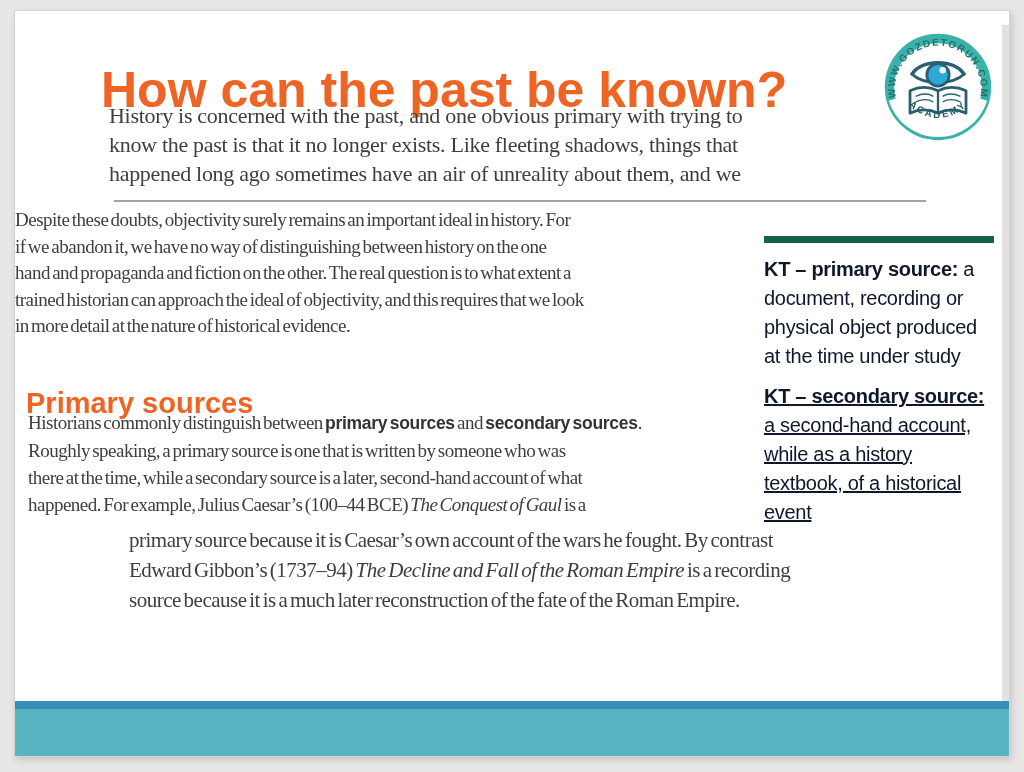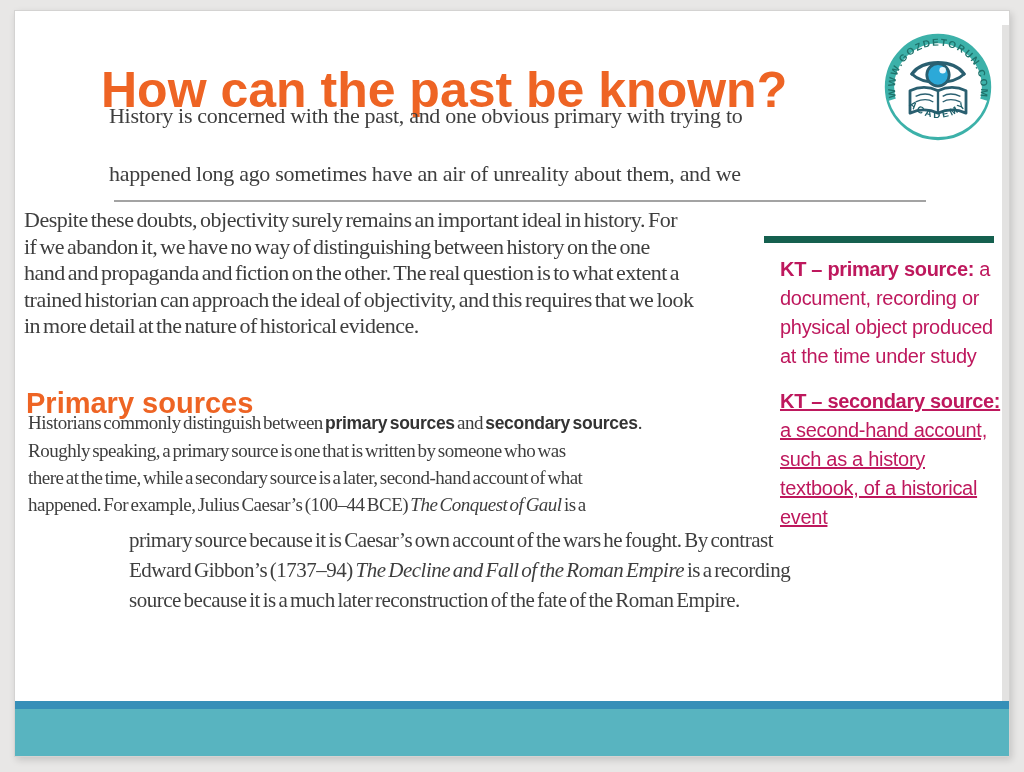--- a/index.html
+++ b/index.html
@@ -27,22 +27,22 @@
     white-space:nowrap;margin:0;
   }
   .intro{
     left:94px;top:90px;
     font-size:22px;line-height:29px;letter-spacing:-0.3px;
   }
   .divider{
     left:99px;top:189px;width:812px;height:2px;background:#a3a3a3;
   }
   .objectivity{
-    left:9px;top:196px;
-    font-size:22px;line-height:26.5px;letter-spacing:-0.5px;word-spacing:-2px;
+    left:0;top:196px;
+    font-size:19px;line-height:26.5px;letter-spacing:-0.5px;word-spacing:-2px;
   }
   .subhead{
     left:11px;top:354px;
     font-size:29px;font-weight:bold;color:#ee6424;line-height:1;white-space:nowrap;
   }
   .sources{
     left:13px;top:398px;
     font-size:19px;line-height:27px;letter-spacing:-0.5px;word-spacing:-2px;
   }
   .sources .b{
@@ -50,48 +50,48 @@
     font-size:17.5px;letter-spacing:-0.3px;color:#333;
   }
   .caesar{
     left:114px;top:514px;
     font-size:21px;line-height:30px;letter-spacing:-0.5px;word-spacing:-2px;
   }
   .i{font-style:italic;}
   .kt-panel{left:749px;top:225px;width:236px;}
   .kt-bar{height:7px;width:230px;background:#15604f;}
   .kt{
-    margin:16px;color:#be185d;font-size:20px;line-height:29px;
+    margin:0;color:#0f172a;font-size:20px;line-height:29px;
     letter-spacing:-0.3px;white-space:nowrap;
   }
   .kt .b{font-weight:bold;}
   .kt-first{margin-top:12px;}
   .kt-second{margin-top:11px;text-decoration:underline;}
   .scan-edge{left:987px;top:14px;width:7px;height:676px;background:#e3e2e1;}
   .bar-blue{left:0;top:690px;width:994px;height:8px;background:#368fb8;}
   .bar-teal{left:0;top:698px;width:994px;height:47px;background:#58b4c0;}
   .logo{left:867px;top:20px;}
 </style>
 </head>
 <body>
 
 <div class="slide">
 
   <h1 class="abs title">How can the past be known?</h1>
 
-  <p class="abs serif intro"><span>History is concerned with the past, and one obvious primary with trying to</span><br><br><span>happened long ago sometimes have an air of unreality about them, and we</span></p>
+  <p class="abs serif intro"><span>History is concerned with the past, and one obvious primary with trying to</span><br><span>know the past is that it no longer exists. Like fleeting shadows, things that</span><br><span>happened long ago sometimes have an air of unreality about them, and we</span></p>
 
   <div class="abs divider"></div>
 
   <p class="abs serif objectivity"><span>Despite these doubts, objectivity surely remains an important ideal in history. For</span><br><span>if we abandon it, we have no way of distinguishing between history on the one</span><br><span>hand and propaganda and fiction on the other. The real question is to what extent a</span><br><span>trained historian can approach the ideal of objectivity, and this requires that we look</span><br><span>in more detail at the nature of historical evidence.</span></p>
 
   <aside class="abs kt-panel">
     <div class="kt-bar"></div>
     <p class="kt kt-first"><span class="b">KT – primary source:</span><span> a</span><br><span>document, recording or</span><br><span>physical object produced</span><br><span>at the time under study</span></p>
-    <p class="kt kt-second"><span class="b">KT – secondary source:</span><br><span>a second-hand account,</span><br><span>such as a history</span><br><span>textbook, of a historical</span><br><span>event</span></p>
+    <p class="kt kt-second"><span class="b">KT – secondary source:</span><br><span>a second-hand account,</span><br><span>while as a history</span><br><span>textbook, of a historical</span><br><span>event</span></p>
   </aside>
 
   <h2 class="abs subhead">Primary sources</h2>
 
   <p class="abs serif sources"><span>Historians commonly distinguish between </span><span class="b">primary sources</span><span> and </span><span class="b">secondary sources</span><span>.</span><br><span>Roughly speaking, a primary source is one that is written by someone who was</span><br><span>there at the time, while a secondary source is a later, second-hand account of what</span><br><span>happened. For example, Julius Caesar’s (100–44 BCE) </span><span class="i">The Conquest of Gaul</span><span> is a</span></p>
 
   <p class="abs serif caesar"><span>primary source because it is Caesar’s own account of the wars he fought. By contrast</span><br><span>Edward Gibbon’s (1737–94) </span><span class="i">The Decline and Fall of the Roman Empire</span><span> is a recording</span><br><span>source because it is a much later reconstruction of the fate of the Roman Empire.</span></p>
 
   <div class="abs scan-edge"></div>
 

